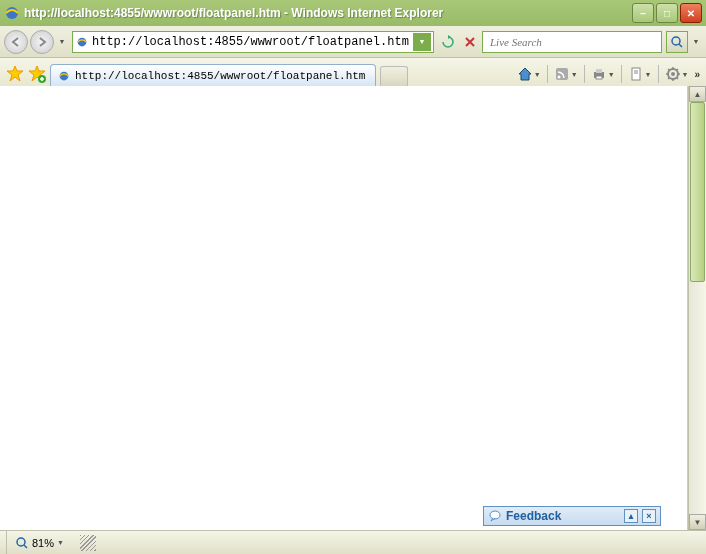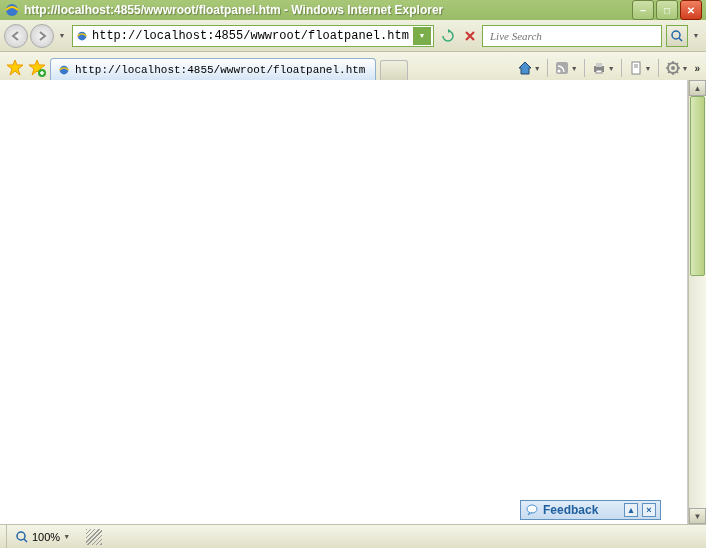--- a/index.html
+++ b/index.html
@@ -1,18 +1,18 @@
 <!DOCTYPE html>
 <html><head>
 <meta charset="utf-8">
 <style>
 * { margin: 0; padding: 0; box-sizing: border-box; }
 body { font-family: Tahoma, Arial, sans-serif; font-size: 11px; width: 706px; height: 554px; overflow: hidden; background: #fff; }
 
-.titlebar { height: 20px; background: linear-gradient(#a8c878, #99bb66); display: flex; align-items: center; padding: 0 4px; }
+.titlebar { height: 26px; background: linear-gradient(#a8c878, #99bb66); display: flex; align-items: center; padding: 0 4px; }
 .titlebar-icon { width: 16px; height: 16px; margin-right: 4px; }
 .titlebar-text { color: #fff; font-weight: bold; font-size: 12px; text-shadow: 1px 1px 1px rgba(0,0,0,.3); flex: 1; white-space: nowrap; overflow: hidden; }
 .win-btns { display: flex; gap: 2px; }
 .win-btn { width: 22px; height: 20px; border: 1px solid #6b8742; border-radius: 3px; display: flex; align-items: center; justify-content: center; background: linear-gradient(#cde0a8,#a8c878); font-size: 10px; font-weight: bold; color: #fff; }
 .win-btn.close { background: linear-gradient(#f08060,#d04020); border-color: #8b2000; }
 
 .navrow { height: 32px; background: linear-gradient(#f0f0e0,#e0e0c8); border-bottom: 1px solid #c0c0a8; display: flex; align-items: center; padding: 0 4px; gap: 2px; }
 .navbtn { width: 24px; height: 24px; border: 1px solid #aaa; border-radius: 50%; background: radial-gradient(#f5f5f5,#ccc); display: flex; align-items: center; justify-content: center; color: #666; font-size: 14px; }
 .nav-dd { width: 12px; height: 22px; display: flex; align-items: center; justify-content: center; color: #666; }
 .addrbar { flex: 1; height: 22px; border: 1px solid #7bad4a; background: #fff; display: flex; align-items: center; padding: 0 2px; gap: 3px; margin: 0 2px; }
@@ -33,21 +33,21 @@
 .chev { font-size: 7px; color: #555; }
 .overflow { font-size: 10px; font-weight: bold; color: #333; }
 
 .content-wrap { position: relative; height: 444px; }
 .content { background: #fff; height: 100%; width: calc(100% - 18px); position: relative; border-right: 1px solid #ccc; }
 .vscroll { position: absolute; right: 0; top: 0; width: 18px; height: 100%; background: linear-gradient(90deg,#e8e8d8,#f5f5e8); border-left: 1px solid #c0c0a8; }
 .vscroll-btn { height: 16px; background: linear-gradient(#f0f0e0,#d0d0b8); border: 1px solid #aaa; display: flex; align-items: center; justify-content: center; font-size: 8px; color: #555; }
 .vscroll-thumb { position: absolute; top: 16px; left: 1px; right: 1px; height: 180px; background: linear-gradient(90deg,#d8e8b8,#b8d080); border: 1px solid #8a6; border-radius: 2px; }
 .vscroll-bot { position: absolute; bottom: 0; left: 0; right: 0; }
 
-.float-panel { position: absolute; right: 26px; bottom: 4px; width: 141px; height: 20px; background: linear-gradient(#e0ecf8,#c8dcf0); border: 1px solid #6090c0; display: flex; align-items: center; padding: 0 4px; gap: 4px; }
+.float-panel { position: absolute; right: 26px; bottom: 4px; width: 178px; height: 20px; background: linear-gradient(#e0ecf8,#c8dcf0); border: 1px solid #6090c0; display: flex; align-items: center; padding: 0 4px; gap: 4px; }
 .float-panel-title { color: #2060a0; font-weight: bold; font-size: 12px; flex: 1; }
 .float-ctrl { width: 14px; height: 14px; border: 1px solid #6090c0; background: #e8f0f8; display: flex; align-items: center; justify-content: center; font-size: 9px; color: #2060a0; font-weight: bold; }
 
 .statusbar { height: 24px; background: linear-gradient(#f5f5e8,#e0e0c8); border-top: 1px solid #c0c0a8; display: flex; align-items: center; padding: 0 6px; gap: 8px; font-size: 11px; }
 .status-left { flex: 1; }
 .status-sec { display: flex; align-items: center; gap: 3px; border-left: 1px solid #c0c0a8; height: 100%; padding: 0 8px; }
 .grip { width: 16px; height: 16px; background: repeating-linear-gradient(135deg,#999 0px,#999 1px,transparent 1px,transparent 3px); }
 
 
 svg { display: block; }
@@ -213,17 +213,17 @@
     <div class="vscroll-btn vscroll-bot">▼</div>
   </div>
 </div>
 
 <div class="statusbar">
   <div class="status-sec">
     <svg width="14" height="14" viewBox="0 0 14 14">
         <circle cx="6" cy="6" r="4" stroke="#26a" stroke-width="1.5" fill="none"></circle>
         <line x1="9" y1="9" x2="12" y2="12" stroke="#26a" stroke-width="1.5"></line>
       </svg>
-    <span>100%</span>
+    <span>81%</span>
     <span class="chev">▼</span>
   </div>
   <div class="grip"></div>
 </div>
 
 </body></html>

